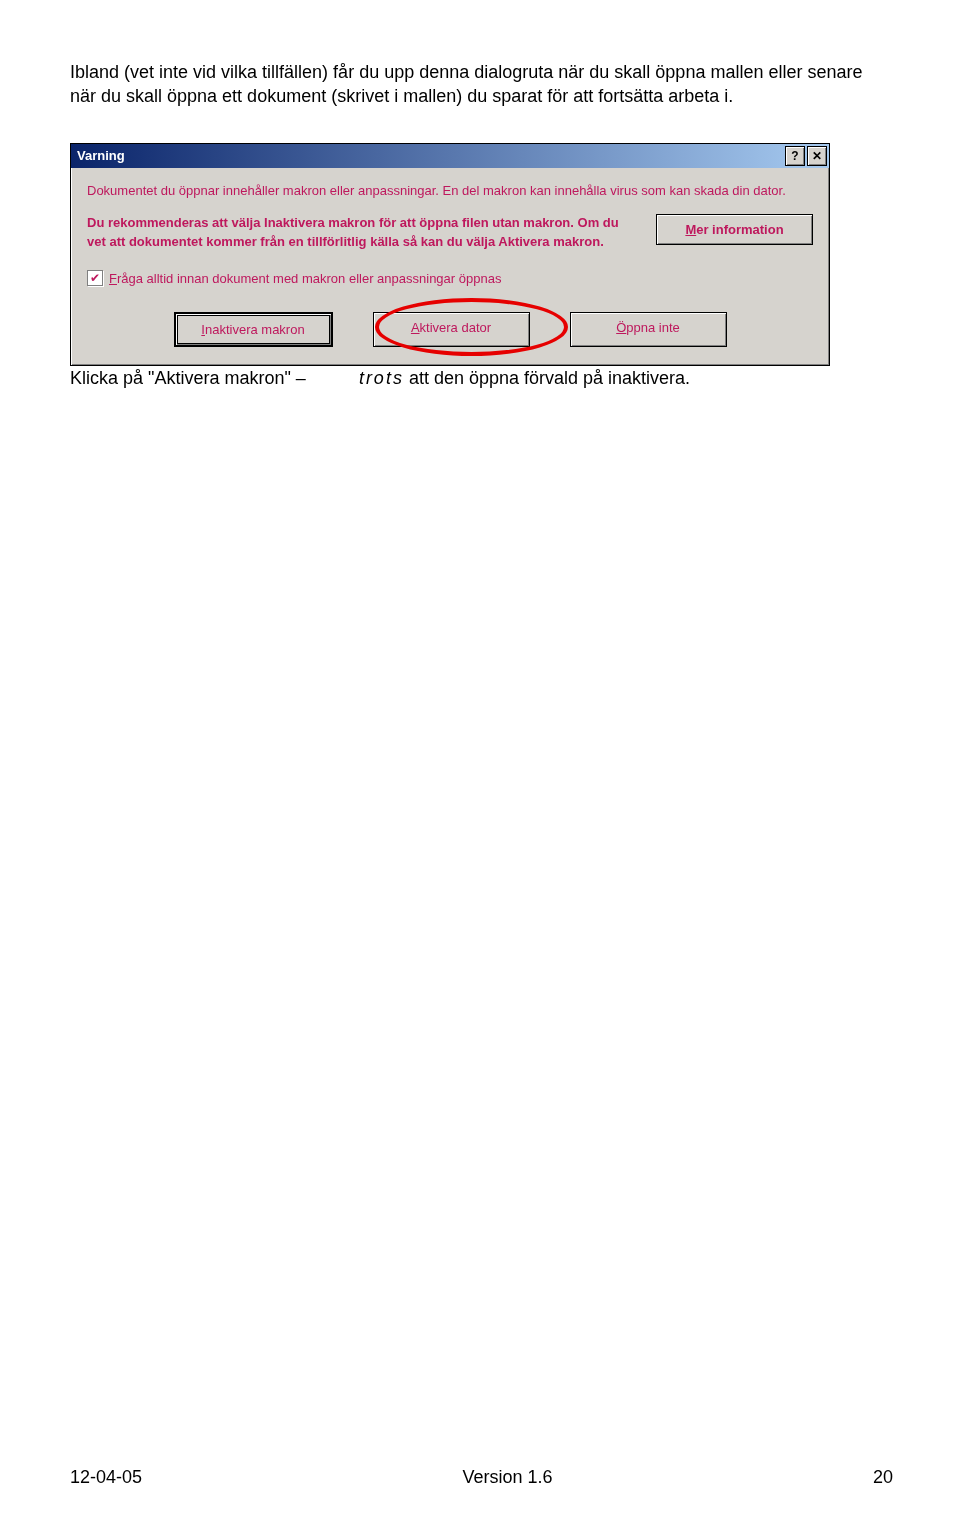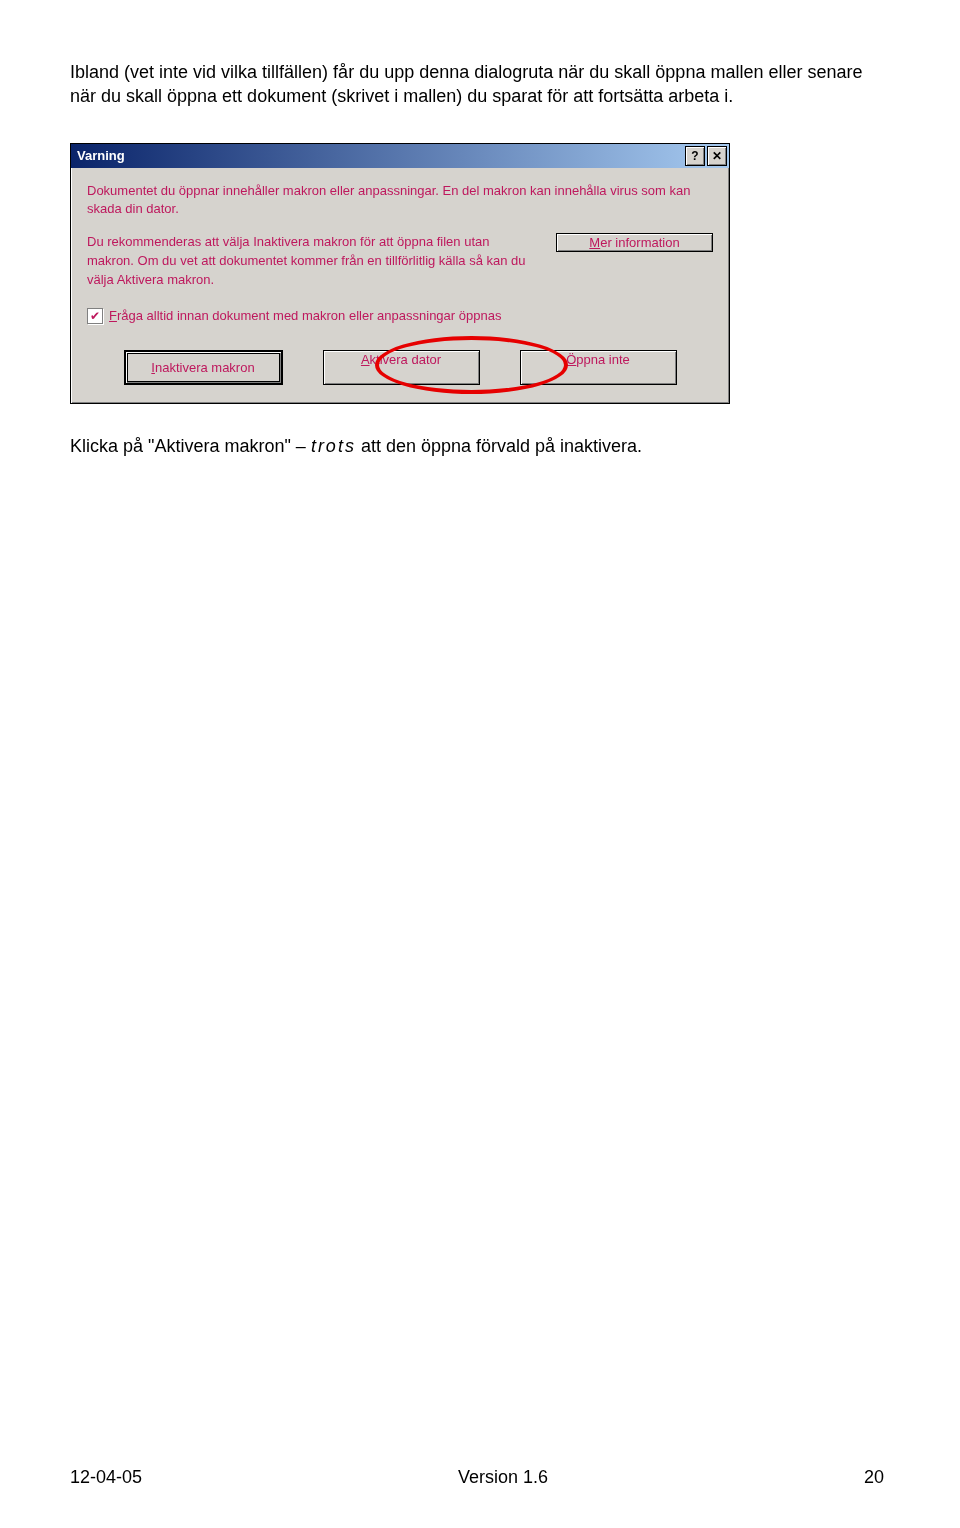--- a/index.html
+++ b/index.html
@@ -15,22 +15,21 @@
   .page {
     padding: 60px 70px 40px 70px;
   }
   .intro {
     font-size: 18px;
     line-height: 1.35;
     margin-bottom: 34px;
   }
   .dialog-wrap {
     position: relative;
-    width: 660px;
-    margin-bottom: 30px;
+    width: 760px;
   }
   .dialog {
     border: 1px solid #000;
     background: #d6d3ce;
     box-shadow: 1px 1px 0 #fff inset, -1px -1px 0 #808080 inset;
     font-family: Tahoma, Arial, sans-serif;
   }
   .titlebar {
     background: linear-gradient(to right, #0a246a, #a6caf0);
     color: #fff;
@@ -64,30 +63,31 @@
   .dialog-body {
     padding: 14px 16px 18px 16px;
     font-size: 13px;
     color: #be185d;
   }
   .body-row {
     display: flex;
     align-items: flex-start;
     gap: 20px;
     margin-top: 14px;
+    font-weight: bold;
   }
   .body-text {
     flex: 1;
     line-height: 1.45;
   }
   .win-btn {
     background: #d6d3ce;
     border: 1px solid #000;
     box-shadow: 1px 1px 0 #fff inset, -1px -1px 0 #808080 inset;
-    padding: 1px 0;
+    padding: 7px 0;
     font-size: 13px;
     text-align: center;
     font-family: Tahoma, Arial, sans-serif;
     width: 155px;
   }
   .win-btn.default {
     outline: 1px solid #000;
     outline-offset: -4px;
     border: 2px solid #000;
     box-shadow: 1px 1px 0 #fff inset, -1px -1px 0 #808080 inset;
@@ -127,26 +127,26 @@
     border: 4px solid #e60000;
     border-radius: 50%;
     width: 185px;
     height: 50px;
     pointer-events: none;
   }
   .outro {
     font-size: 18px;
     line-height: 1.35;
   }
-  .sp { letter-spacing: 2px; font-style: italic; }
+  .sp { letter-spacing: 2px; font-style: italic; margin-left: 48px; }
   .footer {
     position: absolute;
     bottom: 40px;
     left: 70px;
-    right: 76px;
+    right: 67px;
     display: flex;
     justify-content: space-between;
     font-size: 18px;
   }
 </style>
 </head>
 <body>
 
 <div class="page">
   <div class="intro">Ibland (vet inte vid vilka tillfällen) får du upp denna dialogruta när du skall öppna mallen eller senare när du skall öppna ett dokument (skrivet i mallen) du sparat för att fortsätta arbeta i.</div>

